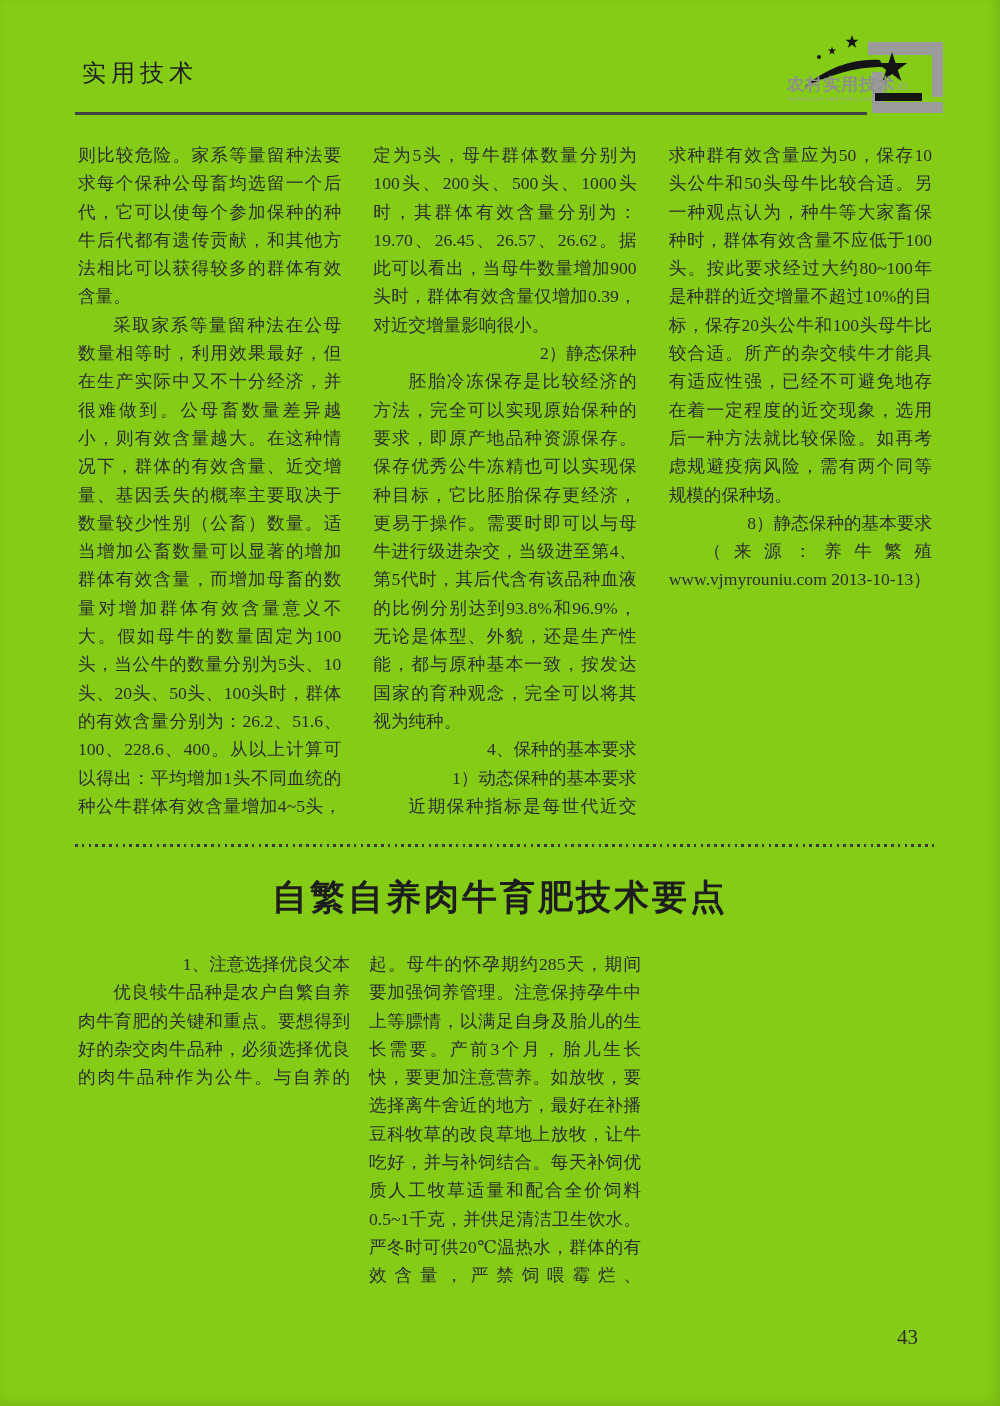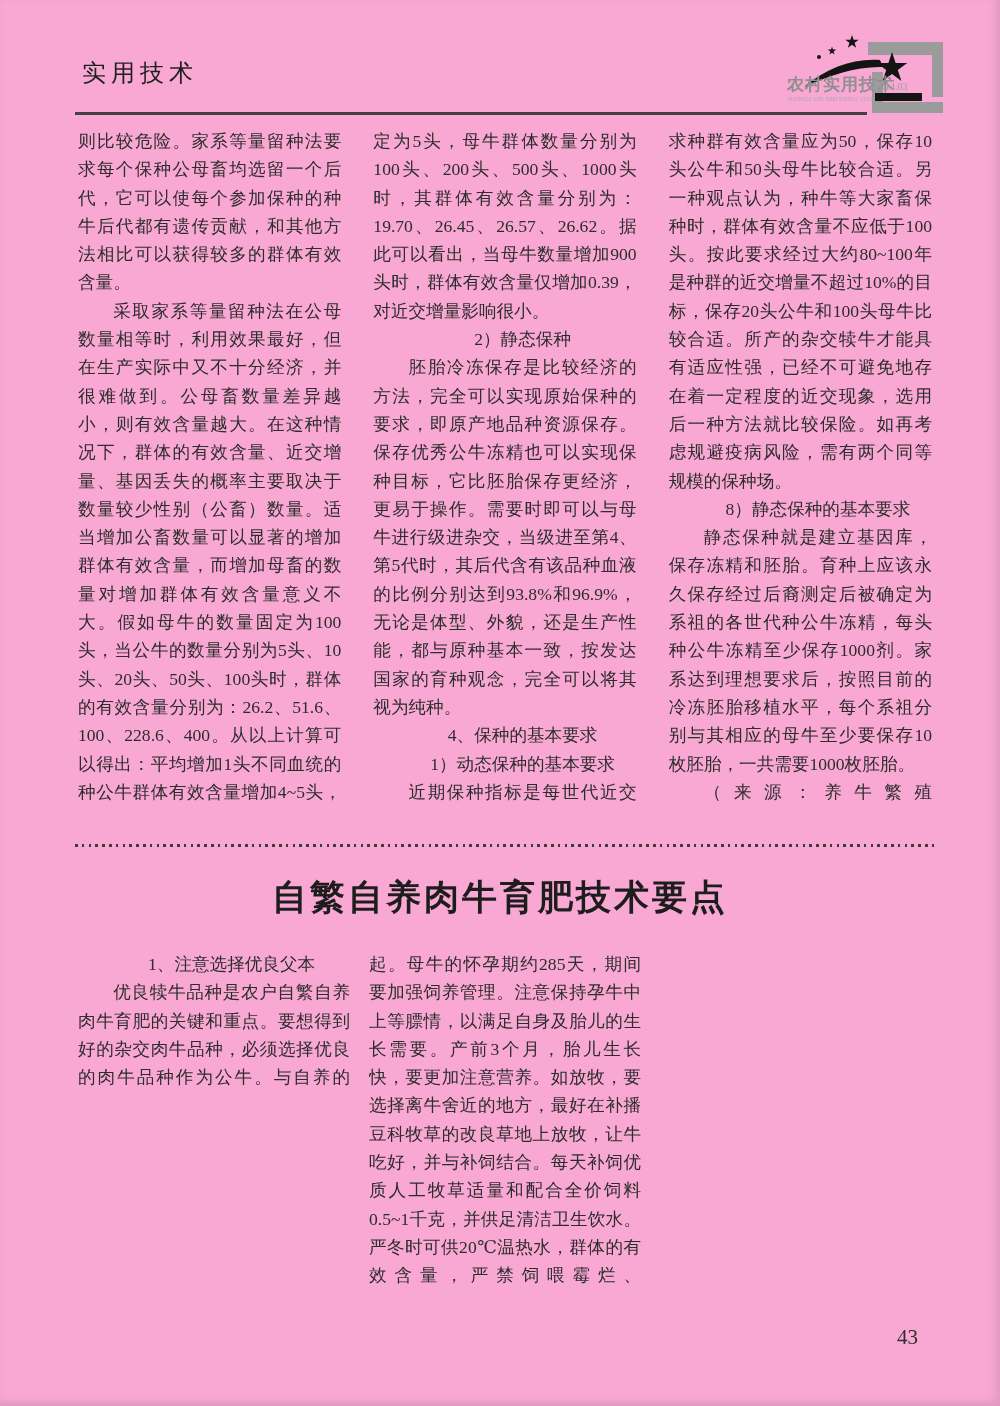--- a/index.html
+++ b/index.html
@@ -5,48 +5,48 @@
   html,body { margin:0; padding:0; }
   body {
     width:1000px; height:1406px;
     background:#f4f4f2;
     font-family:"Liberation Serif","DejaVu Serif",serif;
     position:relative;
     overflow:hidden;
   }
   .page {
     position:absolute; inset:0;
-    background:#f9a8d4;
+    background:#84cc16;
     box-shadow: inset -4px -4px 10px rgba(0,0,0,0.10);
   }
   
   .header-label {
     position:absolute; left:82px; top:57px;
     font-size:24px; letter-spacing:5px; color:#1f1f1f;
   }
   .header-rule {
     position:absolute; left:75px; top:112px;
     width:792px; height:3px; background:#424242;
   }
   .logo { position:absolute; left:786px; top:30px; width:170px; height:96px; }
   
   .cols {
     position:absolute; left:78px; width:854px;
     display:flex; gap:19px;
   }
   .cols .col { width:272px; overflow:hidden; }
-  .upper { top:127px; height:682px;gap:32px; }
+  .upper { top:141px; height:682px;gap:32px; }
   .lower { top:950px; height:344px; }
   p {
     margin:0; font-size:17.6px; line-height:28.3px;
     text-align:justify; text-indent:2em; color:#2d2d2d;
   }
   p.cont { text-indent:0; }
   p.flow { text-align-last:justify; }
-  p.head { text-align:center; }
+  p.head { text-align:right; }
   
   .dotted-divider {
     position:absolute; left:75px; top:844px; width:860px; height:3px;
     background-image:repeating-linear-gradient(to right,#3c3c3c 0 2.5px,transparent 2.5px 6.8px);
   }
   .article2-title {
     position:absolute; left:0; top:874px; width:100%;
     text-align:center;
     font-family:"Liberation Sans","DejaVu Sans",sans-serif;
     font-weight:700; font-size:35px; letter-spacing:3px; color:#1d1d1d;
@@ -97,21 +97,20 @@
       <p class="cont">定为5头，母牛群体数量分别为100头、200头、500头、1000头时，其群体有效含量分别为：19.70、26.45、26.57、26.62。据此可以看出，当母牛数量增加900头时，群体有效含量仅增加0.39，对近交增量影响很小。</p>
       <p class="head">2）静态保种</p>
       <p>胚胎冷冻保存是比较经济的方法，完全可以实现原始保种的要求，即原产地品种资源保存。保存优秀公牛冻精也可以实现保种目标，它比胚胎保存更经济，更易于操作。需要时即可以与母牛进行级进杂交，当级进至第4、第5代时，其后代含有该品种血液的比例分别达到93.8%和96.9%，无论是体型、外貌，还是生产性能，都与原种基本一致，按发达国家的育种观念，完全可以将其视为纯种。</p>
       <p class="head">4、保种的基本要求</p>
       <p class="head">1）动态保种的基本要求</p>
       <p class="flow">近期保种指标是每世代近交增量不超过1%，即经过10代种群的近文增量不超过10%。按上述要</p>
     </div>
     <div class="col">
       <p class="cont">求种群有效含量应为50，保存10头公牛和50头母牛比较合适。另一种观点认为，种牛等大家畜保种时，群体有效含量不应低于100头。按此要求经过大约80~100年是种群的近交增量不超过10%的目标，保存20头公牛和100头母牛比较合适。所产的杂交犊牛才能具有适应性强，已经不可避免地存在着一定程度的近交现象，选用后一种方法就比较保险。如再考虑规避疫病风险，需有两个同等规模的保种场。</p>
       <p class="head">8）静态保种的基本要求</p>
-      <p>静态保种就是建立基因库，保存冻精和胚胎。育种上应该永久保存经过后裔测定后被确定为系祖的各世代种公牛冻精，每头种公牛冻精至少保存1000剂。家系达到理想要求后，按照目前的冷冻胚胎移植水平，每个系祖分别与其相应的母牛至少要保存10枚胚胎，一共需要1000枚胚胎。</p>
       <p>（来源：养牛繁殖www.vjmyrouniu.com 2013-10-13）</p>
     </div>
   </div>
 
   <div class="dotted-divider"></div>
   <div class="article2-title">自繁自养肉牛育肥技术要点</div>
 
   <div class="cols lower">
     <div class="col">
       <p class="head">1、注意选择优良父本</p>

